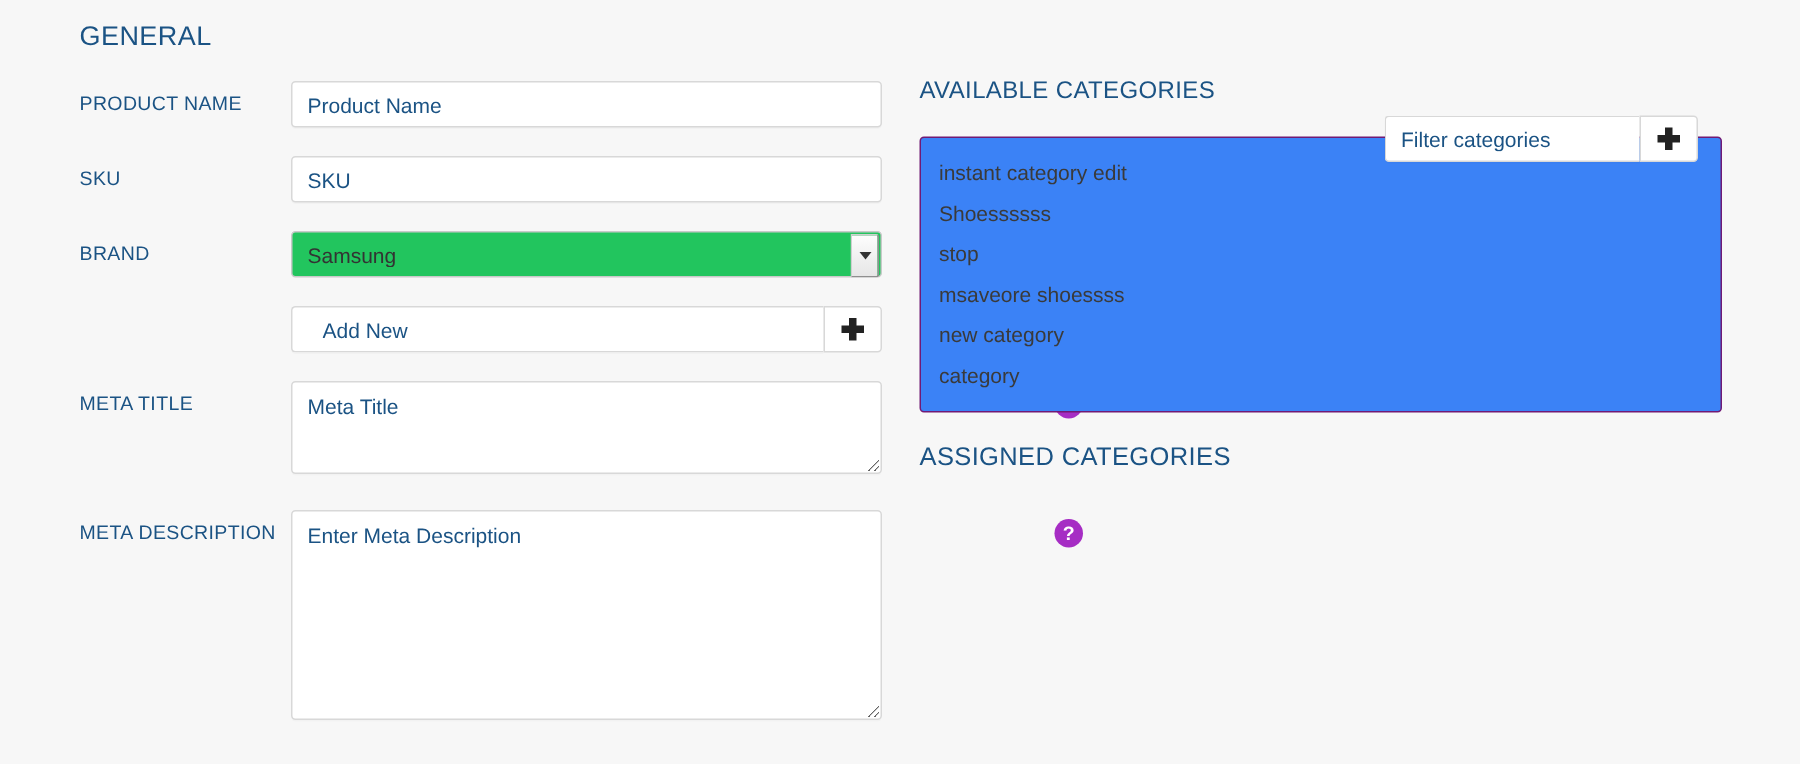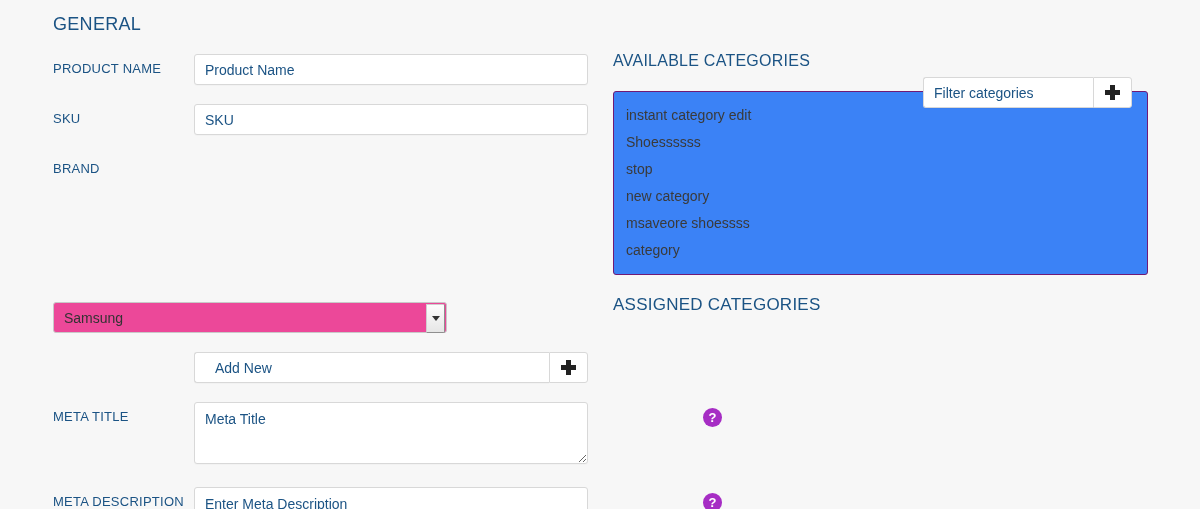--- a/index.html
+++ b/index.html
@@ -84,21 +84,21 @@
 
   
   .select-wrap { position: relative; width: 394px; }
   select.brand {
     box-sizing: border-box;
     width: 394px;
     height: 31px;
     font-family: "Liberation Sans", sans-serif;
     font-size: 14px;
     color: #333333;
-    background: #ec4899;
+    background: #22c55e;
     border: 1px solid #c9c9c9;
     border-radius: 3px;
     padding: 4px 26px 4px 10px;
     outline: none;
     -webkit-appearance: none;
     appearance: none;
   }
   .sel-btn {
     position: absolute;
     right: 2px;
@@ -275,21 +275,21 @@
       </div>
     </div>
 
     <div class="field-row">
       <div class="field-label">SKU</div>
       <div class="field-control">
         <input class="txt" type="text" placeholder="SKU" style="">
       </div>
     </div>
 
-    <div class="field-row" style="margin-bottom:11px;flex-direction:column;">
+    <div class="field-row" style="margin-bottom:11px;">
       <div class="field-label">BRAND</div>
       <div class="field-control">
         <div class="select-wrap">
           <select class="brand">
             <option>Samsung</option>
           </select>
           <span class="sel-btn">
             <span class="sel-arrow"></span>
           </span>
         </div>
@@ -336,22 +336,22 @@
         <button class="plus-btn">
           <span class="plus-glyph"></span>
         </button>
       </div>
     </div>
 
     <div class="cat-list">
       <div class="cat-item">instant category edit</div>
       <div class="cat-item">Shoessssss</div>
       <div class="cat-item">stop</div>
+      <div class="cat-item">msaveore shoessss</div>
       <div class="cat-item">new category</div>
-      <div class="cat-item">msaveore shoessss</div>
       <div class="cat-item">category</div>
     </div>
 
     <div class="assigned-label">ASSIGNED CATEGORIES</div>
 
     <div></div>
 
   </div>
 
 </div>

